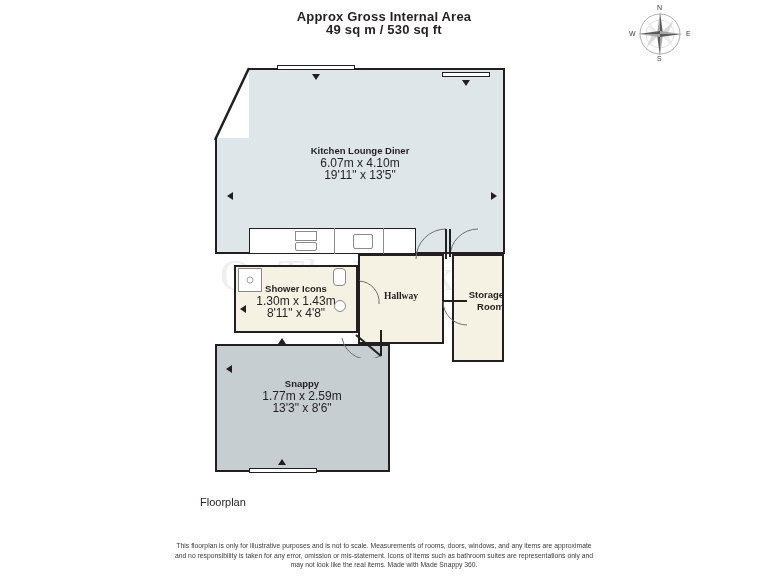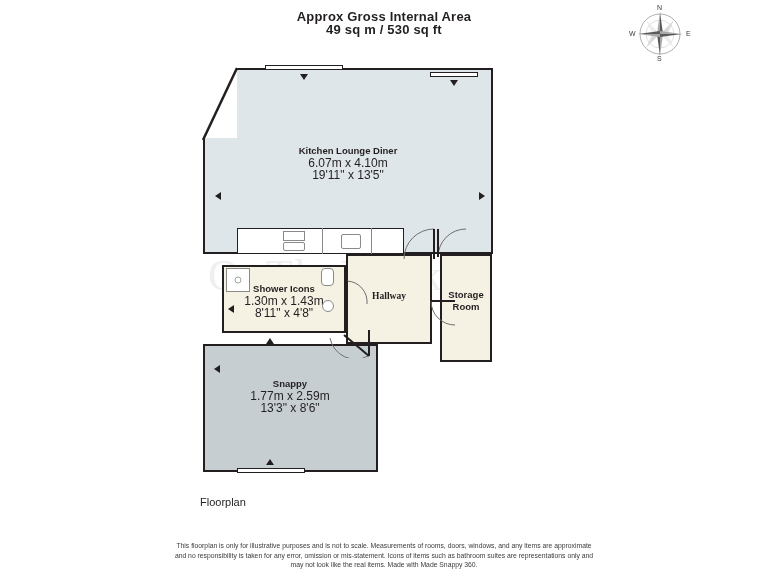--- a/index.html
+++ b/index.html
@@ -39,21 +39,21 @@
   }
   .compass-letter {
     position: absolute;
     font-size: 7px;
     color: #3a3a3a;
   }
 
   
   .stage {
     position: absolute;
-    left: 0;
+    left: 12px;
     top: 0;
     width: 684px;
     height: 576px;
   }
 
   
   .watermark {
     position: absolute;
     left: 208px;
     top: 250px;
@@ -252,21 +252,21 @@
   <div class="fixture" style="left:321px; top:268px; width:13px; height:18px; border-radius:4px;"></div>
   <div class="fixture" style="left:322px; top:300px; width:12px; height:12px; border-radius:50%;"></div>
   <div class="arrow arrow-left" style="left:228px; top:305px;"></div>
 
   <div class="room room-cream" style="left:346px; top:254px; width:86px; height:90px;"></div>
   <div class="label" style="left:346px; top:290px; width:86px;font-family:Liberation Serif, serif;">
     <div class="name">Hallway</div>
   </div>
 
   <div class="room room-cream" style="left:440px; top:254px; width:52px; height:108px;"></div>
-  <div class="label" style="left:440px; top:289px; width:52px;">
+  <div class="label" style="left:440px; top:289px; width:52px;text-align:right;">
     <div class="name">Storage</div>
     <div class="name">Room</div>
   </div>
 
   <div class="room room-grey" style="left:203px; top:344px; width:175px; height:128px;"></div>
   <div class="label" style="left:220px; top:378px; width:140px;">
     <div class="name">Snappy</div>
     <div class="dim">1.77m x 2.59m</div>
     <div class="dim">13'3" x 8'6"</div>
   </div>

